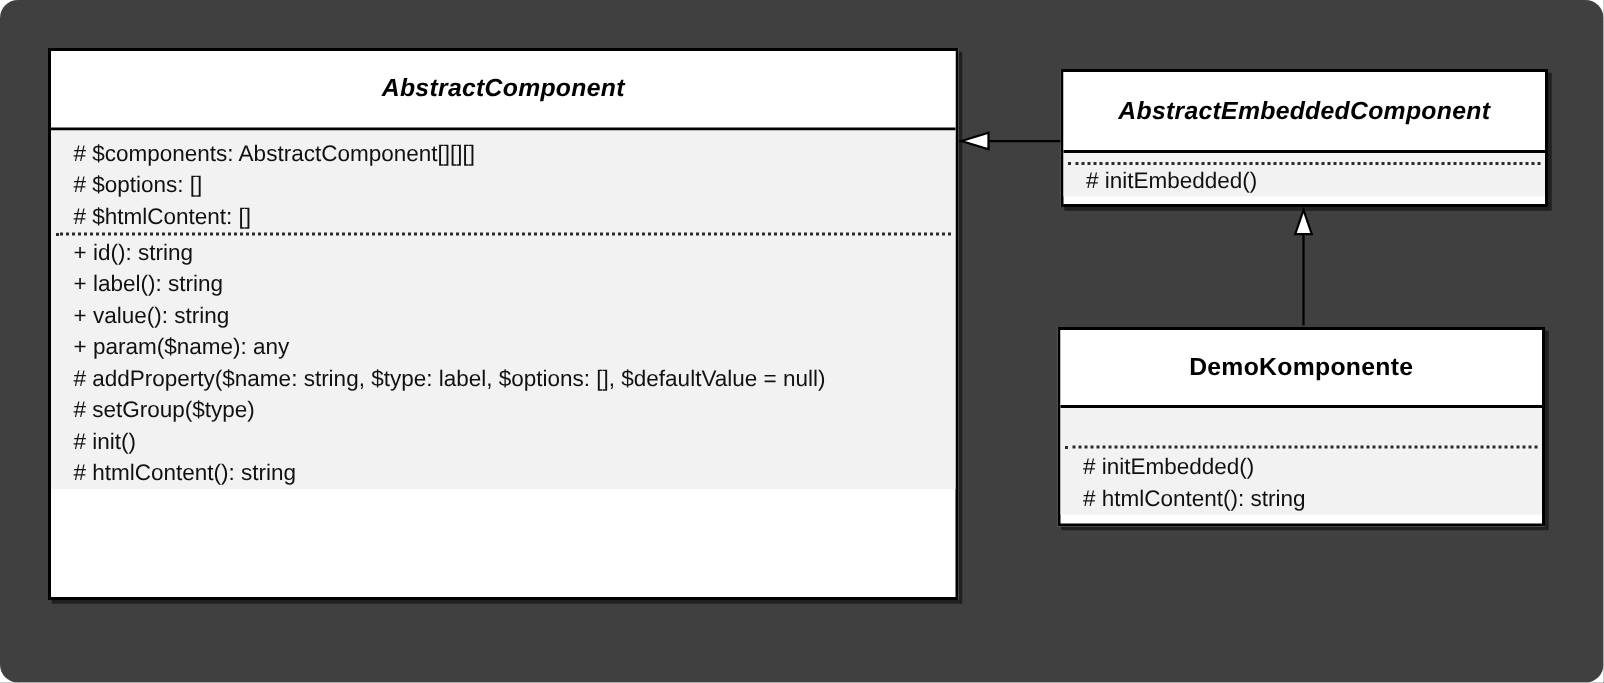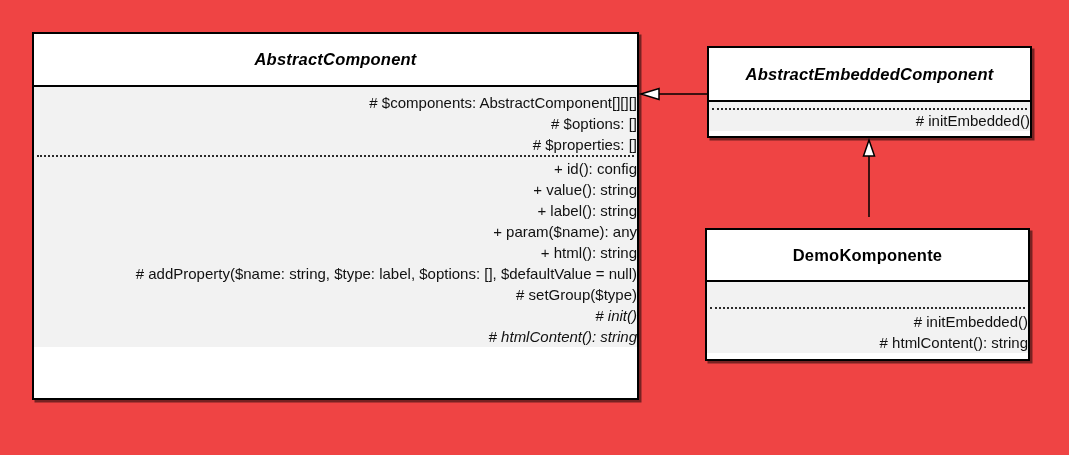--- a/index.html
+++ b/index.html
@@ -5,22 +5,23 @@
   html, body {
     margin: 0;
     padding: 0;
     background: #ffffff;
     font-family: "Liberation Sans", sans-serif;
   }
   .canvas {
     position: relative;
     width: 1069px;
     height: 455px;
-    background: #ef4444;
+    background: #404040;
     overflow: hidden;
+    border-radius: 12px;
   }
   .class-box {
     position: absolute;
     box-sizing: border-box;
     border: 2px solid #000000;
     background: #ffffff;
     box-shadow: 2.5px 2.5px 0 rgba(0,0,0,0.5);
   }
   .class-title {
     box-sizing: border-box;
@@ -40,40 +41,40 @@
   .class-body {
     box-sizing: border-box;
     background: #f2f2f2;
     font-size: 15px;
     color: #111111;
     overflow: hidden;
   }
   .attrs, .methods { }
   .member {
     line-height: 21px;
+    padding-left: 15px;
     white-space: nowrap;
-    text-align: right;
   }
-  .member.italic { font-style: italic; }
+  .member.italic { }
   .dotted-divider {
     border-top: 2px dotted #2b2b2b;
     height: 0;
     margin: 0 3px;
   }
   
   #box-abstract-component        { left: 32px;  top: 32px;  width: 607px; height: 368px; }
   #box-abstract-component .class-title { height: 53px; }
   #box-abstract-component .attrs { padding-top: 5px; }
   #box-abstract-component .methods { padding-top: 1px; }
 
   #box-abstract-embedded         { left: 707px; top: 46px;  width: 325px; height: 92px; }
   #box-abstract-embedded .class-title { height: 54px; font-style: italic; }
   #box-abstract-embedded .attrs { height: 6px; }
 
-  #box-demo-komponente           { left: 705px; top: 228px; width: 325px; height: 133px; }
+  #box-demo-komponente           { left: 705px; top: 218px; width: 325px; height: 133px; }
   #box-demo-komponente .class-title { height: 52px; }
   #box-demo-komponente .attrs { height: 25px; }
   #box-demo-komponente .methods { padding-top: 2px; }
 
   .arrow-layer {
     position: absolute;
     left: 0; top: 0;
     width: 1069px;
     height: 455px;
     pointer-events: none;
@@ -83,29 +84,28 @@
 <body>
 
 <div class="canvas">
 
   <div class="class-box abstract" id="box-abstract-component">
     <div class="class-title">AbstractComponent</div>
     <div class="class-body">
       <div class="attrs">
           <div class="member"># $components: AbstractComponent[][][]</div>
           <div class="member"># $options: []</div>
-          <div class="member"># $properties: []</div>
+          <div class="member"># $htmlContent: []</div>
         </div>
       <div class="dotted-divider"></div>
       <div class="methods">
-          <div class="member">+ id(): config</div>
+          <div class="member">+ id(): string</div>
+          <div class="member">+ label(): string</div>
           <div class="member">+ value(): string</div>
-          <div class="member">+ label(): string</div>
           <div class="member">+ param($name): any</div>
-          <div class="member">+ html(): string</div>
           <div class="member"># addProperty($name: string, $type: label, $options: [], $defaultValue = null)</div>
           <div class="member"># setGroup($type)</div>
           <div class="member italic"># init()</div>
           <div class="member italic"># htmlContent(): string</div>
         </div>
     </div>
   </div>
 
   <div class="class-box abstract" id="box-abstract-embedded">
     <div class="class-title">AbstractEmbeddedComponent</div>

